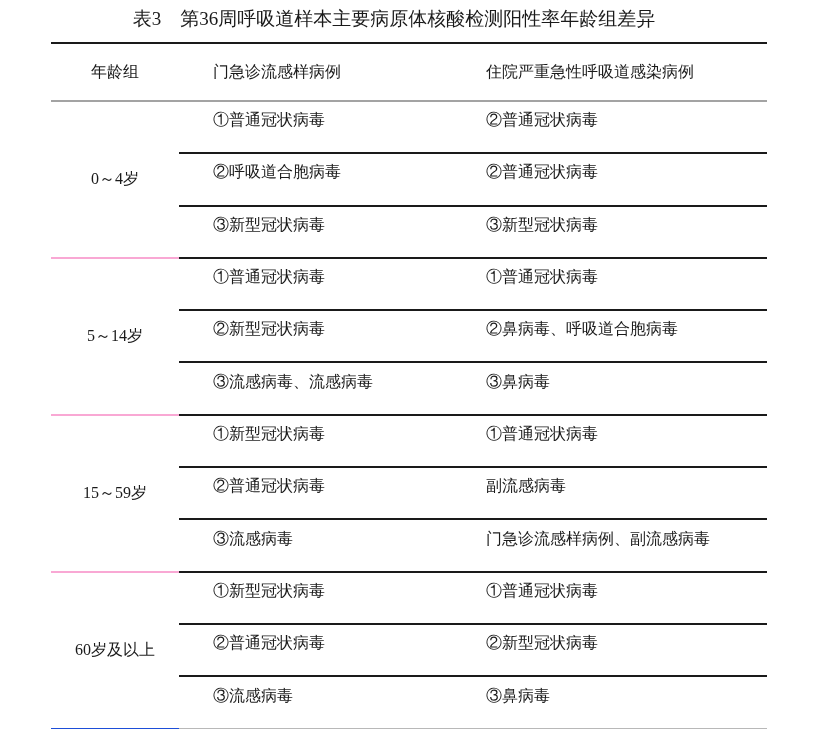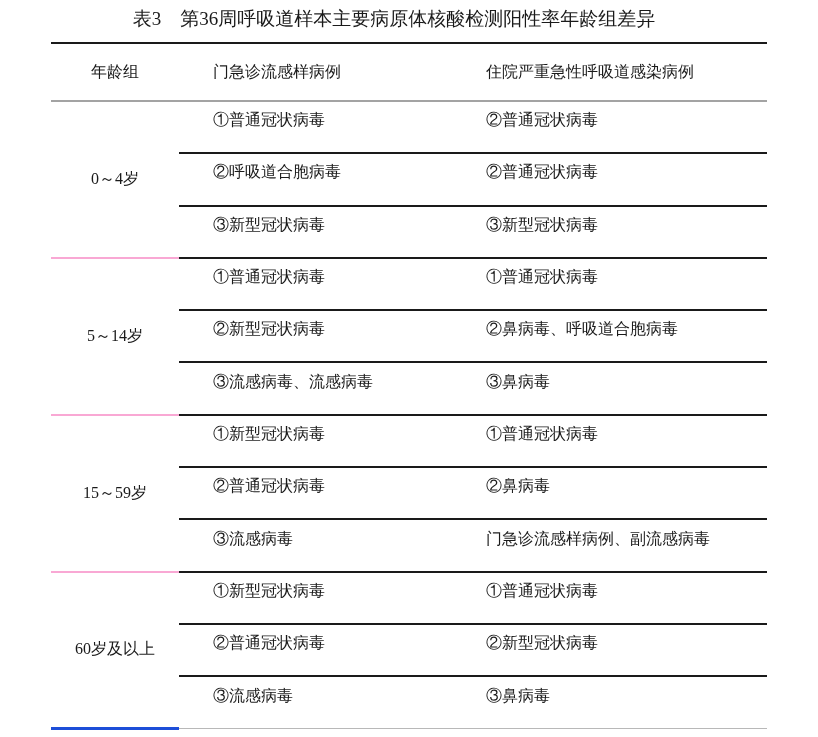--- a/index.html
+++ b/index.html
@@ -56,21 +56,21 @@
     padding: 0 0 13px 34px;
     border-bottom: 2px solid #1a1a1a;
   }
   td.age-cell {
     text-align: center;
     padding: 0;
     border-bottom: 2px solid #f9a8d4;
   }
   
   tr.last-row td { border-bottom: 1px solid #b8b8b8; }
-  td.age-cell.last-group { border-bottom: 3px solid #1d4ed8; }
+  td.age-cell.last-group { border-bottom: 1px solid #1d4ed8; }
 </style>
 </head>
 <body>
 
 <div class="doc-title">表3　第36周呼吸道样本主要病原体核酸检测阳性率年龄组差异</div>
 
 <table class="report-table">
   <colgroup>
     <col class="c1">
       <col class="c2">
@@ -113,21 +113,21 @@
       <td>③鼻病毒</td>
     </tr>
 
     <tr>
       <td class="age-cell" rowspan="3">15～59岁</td>
       <td>①新型冠状病毒</td>
       <td>①普通冠状病毒</td>
     </tr>
     <tr>
       <td>②普通冠状病毒</td>
-      <td>②鼻病毒</td>
+      <td>副流感病毒</td>
     </tr>
     <tr>
       <td>③流感病毒</td>
       <td>门急诊流感样病例、副流感病毒</td>
     </tr>
 
     <tr>
       <td class="age-cell last-group" rowspan="3">60岁及以上</td>
       <td>①新型冠状病毒</td>
       <td>①普通冠状病毒</td>

